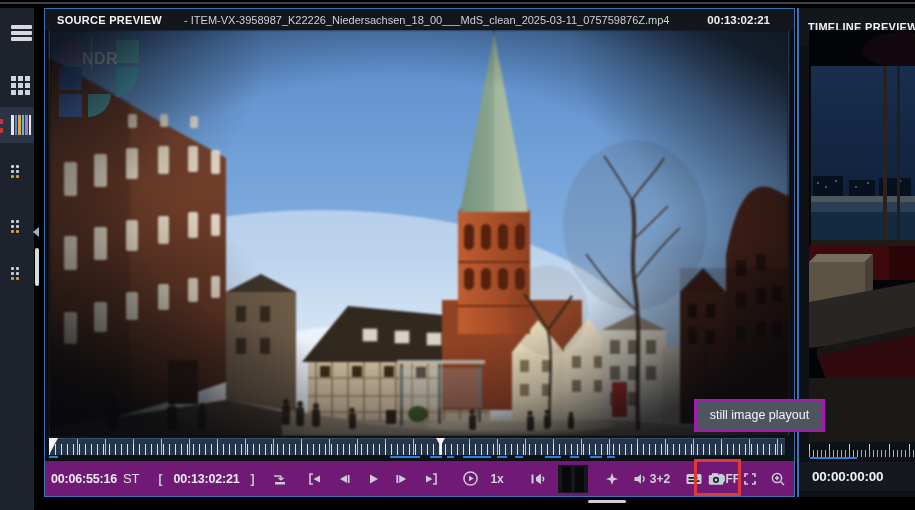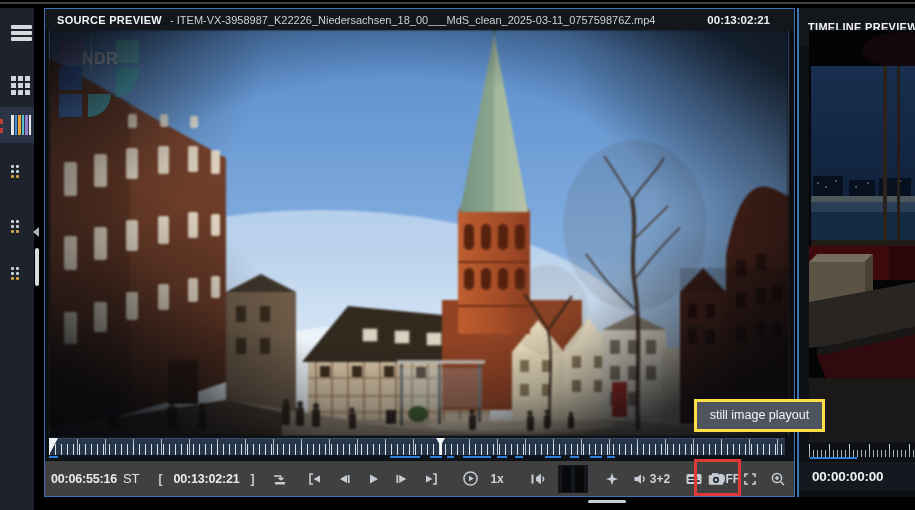--- a/index.html
+++ b/index.html
@@ -23,21 +23,21 @@
   .stripes { display:flex; width:21px; height:20px; }
   .stripes span { flex:1; margin-right:1px; }
   .kebab { display:grid; grid-template-columns:repeat(2,3px); grid-template-rows:repeat(3,3px); gap:2px; }
   .kebab span { background:#c9d0d7; border-radius:1px; }
   .kebab span.amber { background:#d2a33c; }
   .collapse-arrow { left:33px; top:227px; width:0; height:0; border-top:5px solid transparent; border-bottom:5px solid transparent; border-right:6px solid #aab2bc; cursor:pointer; }
   .side-scroll { left:35px; top:248px; width:4px; height:38px; background:#d9dcdf; border-radius:2px; cursor:pointer; }
 
   
   .src-panel { left:44px; top:8px; width:751px; height:489px; border:1px solid #3f72b4; background:#10141a; display:flex; flex-direction:column; }
-  .panel-header { height:21px; background:#13161b; display:flex; align-items:center; padding:0 24px 0 12px; gap:8px; flex:0 0 21px; }
+  .panel-header { height:21px; background:#13161b; display:flex; align-items:center; padding:0 24px 0 12px; gap:22px; flex:0 0 21px; }
   .panel-title { font-size:11px; font-weight:bold; color:#f1f3f5; letter-spacing:.3px; white-space:nowrap; }
   .file-name { font-size:11px; color:#ccd2d9; white-space:nowrap; overflow:hidden; text-overflow:ellipsis; flex:1; }
   .hdr-tc { font-size:11.5px; font-weight:bold; color:#eef0f2; white-space:nowrap; }
 
   .video-wrap { position:relative; flex:1; background:#0b0d11; overflow:hidden; }
   svg.scene { position:absolute; left:5px; top:0; width:738px; height:406px; filter:blur(1.1px) saturate(1.05); }
   .vignette { position:absolute; left:5px; top:0; width:738px; height:406px; pointer-events:none;
     background:
       radial-gradient(circle at 0% 100%, rgba(5,8,12,.75), transparent 32%),
       radial-gradient(circle at 100% 100%, rgba(5,8,12,.6), transparent 30%),
@@ -58,35 +58,35 @@
       repeating-linear-gradient(90deg, rgba(205,214,224,.85) 0 1px, transparent 1px 28px) left top/100% 100% no-repeat,
       #26364a; border-top:1px solid #3c4d62; }
   .in-marker { position:absolute; left:4px; top:2px; width:9px; height:17px; background:#f2f4f6;
       clip-path:polygon(0 0, 100% 0, 0 100%); }
   .playhead { position:absolute; left:391px; top:2px; width:9px; height:17px; cursor:ew-resize; }
   .playhead::before { content:""; position:absolute; left:0; top:0; width:9px; height:8px; background:#f2f4f6; clip-path:polygon(0 0,100% 0,50% 100%); }
   .playhead::after { content:""; position:absolute; left:3.5px; top:0; width:2px; height:17px; background:#f2f4f6; }
   .bmark { position:absolute; bottom:2px; height:2px; background:#2f7fd6; }
 
   
-  .controls { position:relative; height:36px; background:#404040; border-top:1px solid #0b0d11; display:flex; align-items:center; padding:0 6px; gap:11px; flex:0 0 36px; }
+  .controls { position:relative; height:36px; background:#701a75; border-top:1px solid #0b0d11; display:flex; align-items:center; padding:0 6px; gap:11px; flex:0 0 36px; }
   .tc { font-size:12.5px; font-weight:bold; color:#e8ebee; letter-spacing:-.2px; white-space:nowrap; }
   .tc-label { font-size:13px; font-weight:normal; color:#dfe3e7; }
   .bracket { font-size:12px; color:#c6cdd5; font-weight:bold; }
   .ctl-btn { display:flex; align-items:center; justify-content:center; width:18px; height:22px; cursor:pointer; flex:0 0 auto; }
   .ctl-btn svg { display:block; }
   .ctl-text { font-size:12px; font-weight:bold; color:#cdd3da; cursor:pointer; white-space:nowrap; }
   .meters { width:30px; height:28px; background:#14171c; display:flex; gap:4px; padding:1px 4px; }
   .meters span { flex:1; background:#07090b; }
   .audio-group { display:flex; align-items:center; gap:2px; cursor:pointer; }
   .abs-btn { position:absolute; top:7px; }
 
   
   .cam-box { left:694px; top:459px; width:47px; height:37px; border:3px solid #e03a38; z-index:40; pointer-events:none; }
-  .ctx-menu { left:694px; top:399px; width:131px; border:3px solid #fde047; background:#20252c; z-index:50; }
+  .ctx-menu { left:694px; top:399px; width:131px; border:3px solid #a21caf; background:#20252c; z-index:50; }
   .ctx-item { height:27px; line-height:27px; text-align:center; font-size:12.5px; color:#f3f5f7; cursor:pointer; white-space:nowrap; }
   .ctx-item.hover { background:#4e555f; }
 
   
   .h-scroll { left:588px; top:500px; width:38px; height:3px; background:#cfd2d5; border-radius:2px; cursor:pointer; }
 
   
   .tl-panel { left:797px; top:8px; width:118px; height:489px; background:#0d1014; border-left:2px solid #3f72b4; }
   .tl-header { height:38px; background:#13161b; display:flex; align-items:center; padding-left:9px; }
   .tl-thumb { position:absolute; left:10px; top:22px; width:108px; height:412px; overflow:hidden; }

